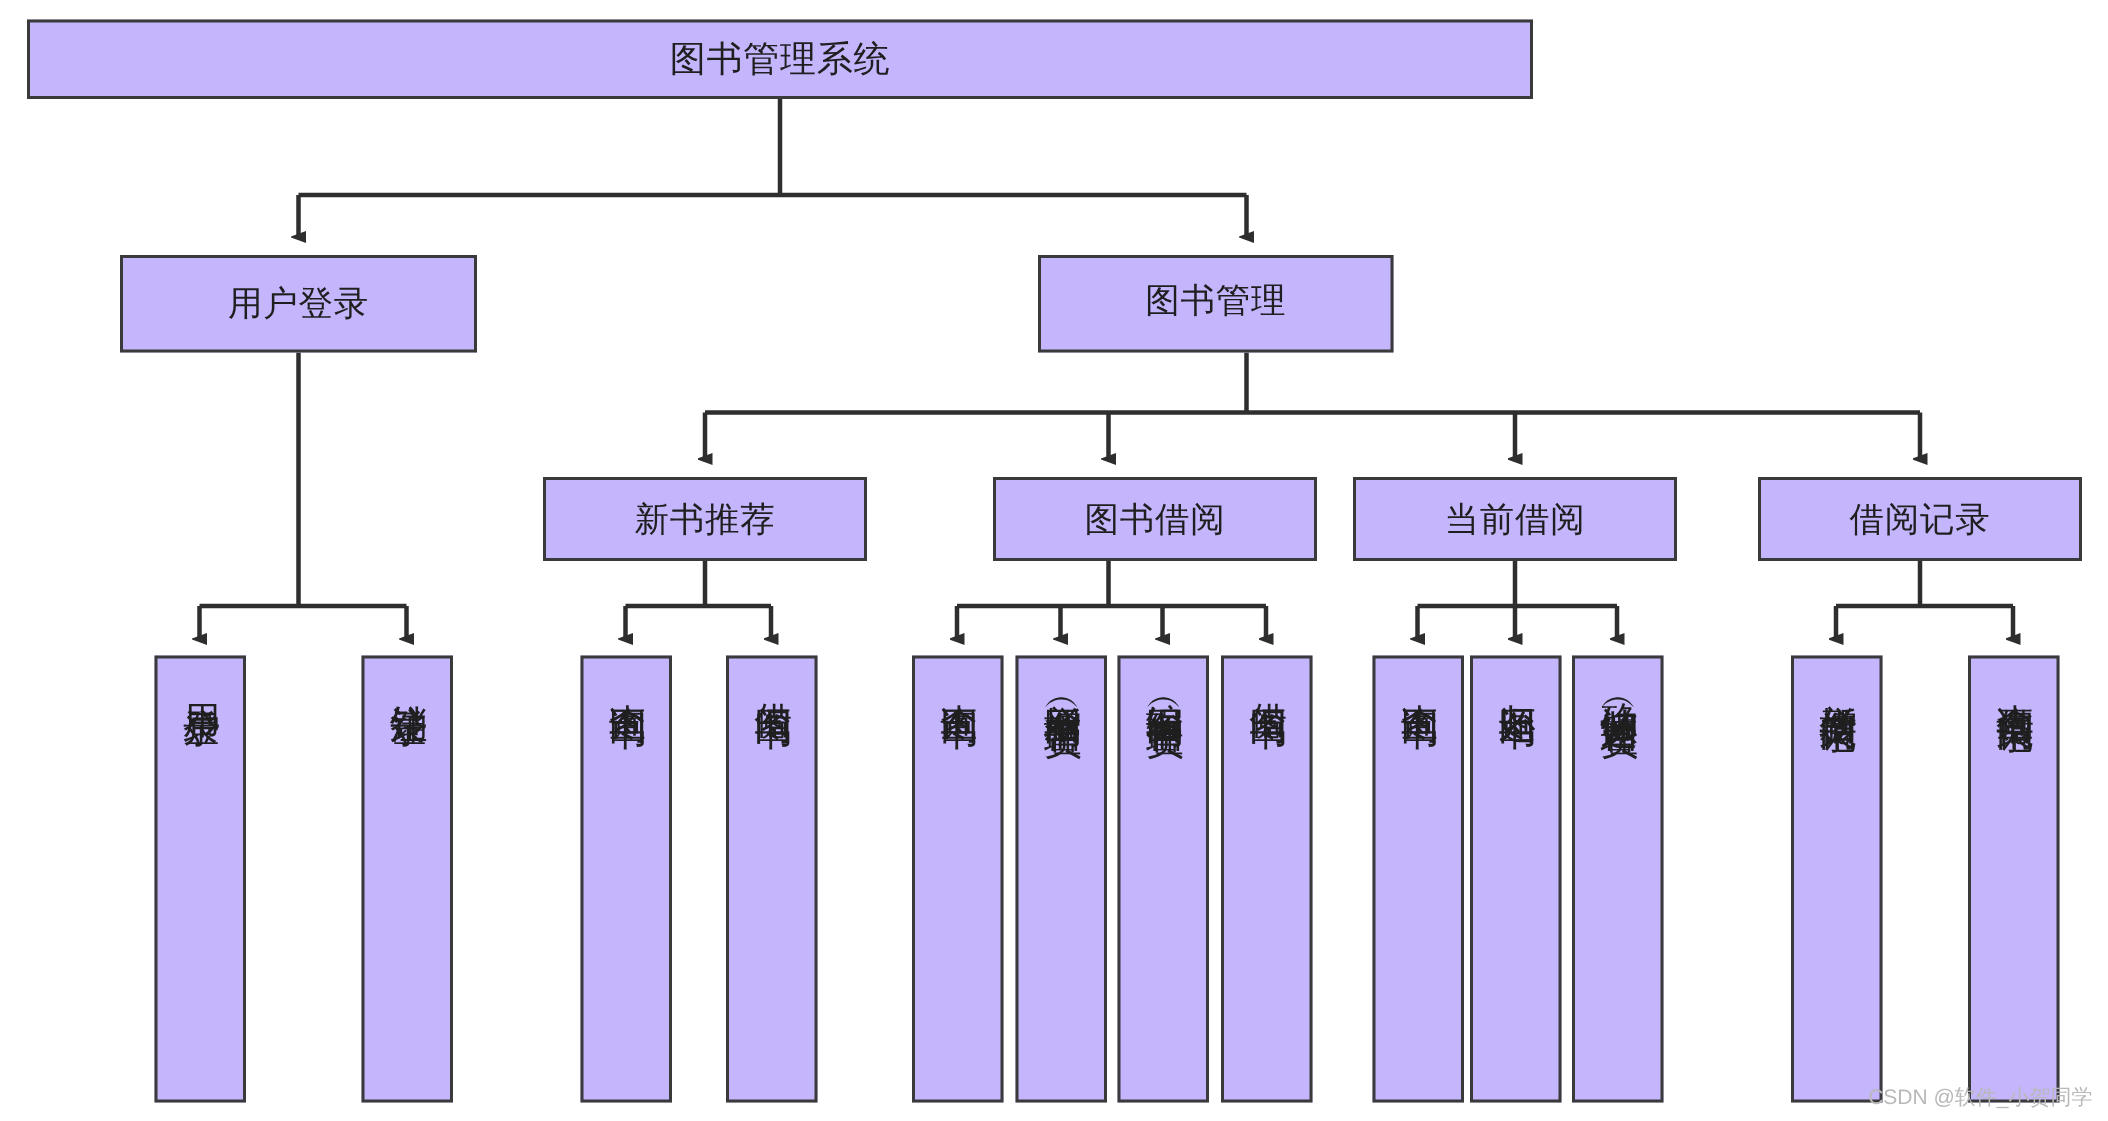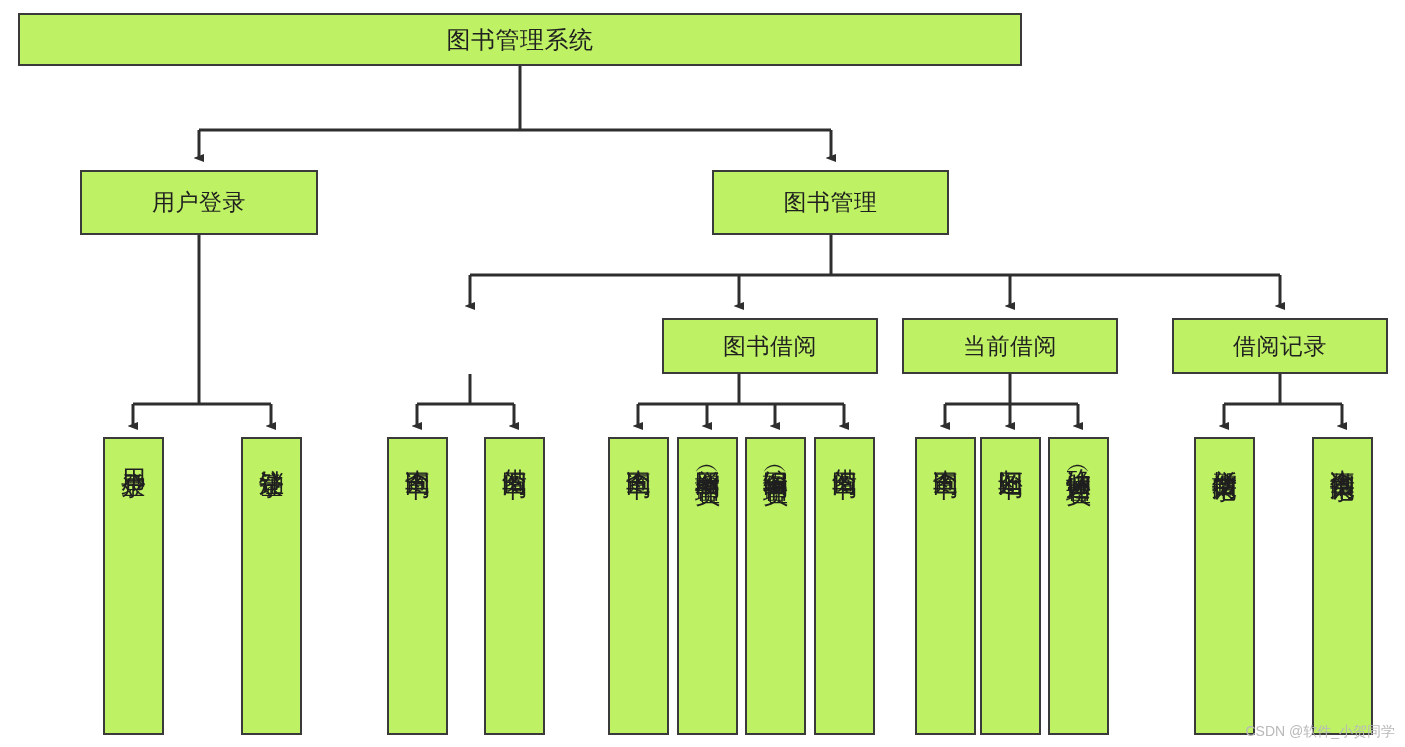--- a/index.html
+++ b/index.html
@@ -7,21 +7,21 @@
     width:1405px;height:747px;
     background:#ffffff;
     font-family:"Liberation Sans","DejaVu Sans",sans-serif;
     overflow:hidden;
     position:relative;
   }
   #diagram{position:absolute;left:0;top:0;width:1405px;height:747px;}
   .node{
     position:absolute;
     box-sizing:border-box;
-    background:#bef264;
+    background:#c4b5fd;
     border:2.5px solid #3a3a3a;
     display:flex;
     align-items:center;
     justify-content:center;
     color:#1f1f1f;
   }
   .node .label{
     display:block;
     text-align:center;
     line-height:1.08;
@@ -111,24 +111,27 @@
     </g>
   </svg>
 
   <div class="node horiz root" style="left:18px;top:13px;width:1004px;height:53px;">
     <span class="label">图书管理系统</span>
   </div>
 
   <div class="node horiz" style="left:80px;top:170px;width:238px;height:65px;">
     <span class="label">用户登录</span>
   </div>
-  <div class="node horiz" style="left:712px;top:170px;width:237px;height:65px;">
+  <div class="node horiz" style="left:692px;top:170px;width:237px;height:65px;font-family:Liberation Mono, monospace;">
     <span class="label">图书管理</span>
   </div>
 
+  <div class="node horiz" style="left:362px;top:318px;width:216px;height:56px;">
+    <span class="label">新书推荐</span>
+  </div>
   <div class="node horiz" style="left:662px;top:318px;width:216px;height:56px;">
     <span class="label">图书借阅</span>
   </div>
   <div class="node horiz" style="left:902px;top:318px;width:216px;height:56px;">
     <span class="label">当前借阅</span>
   </div>
   <div class="node horiz" style="left:1172px;top:318px;width:216px;height:56px;">
     <span class="label">借阅记录</span>
   </div>
 

